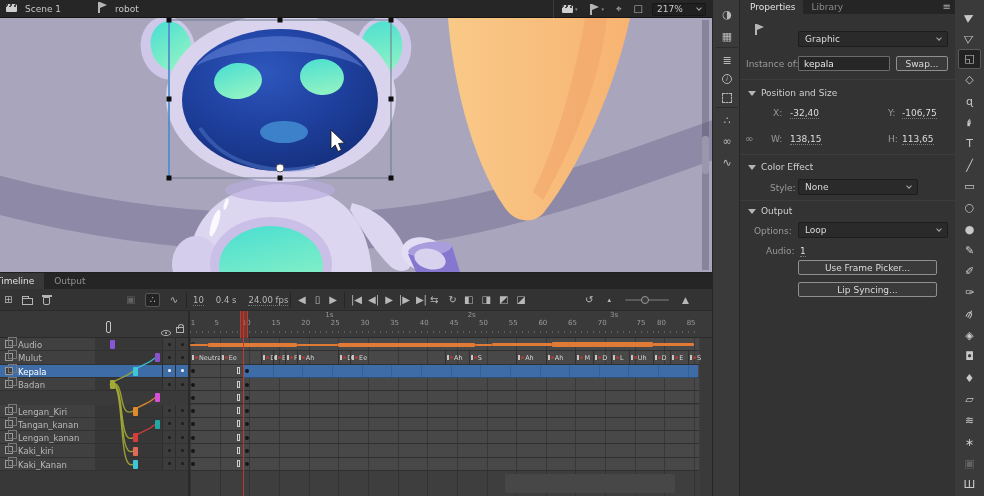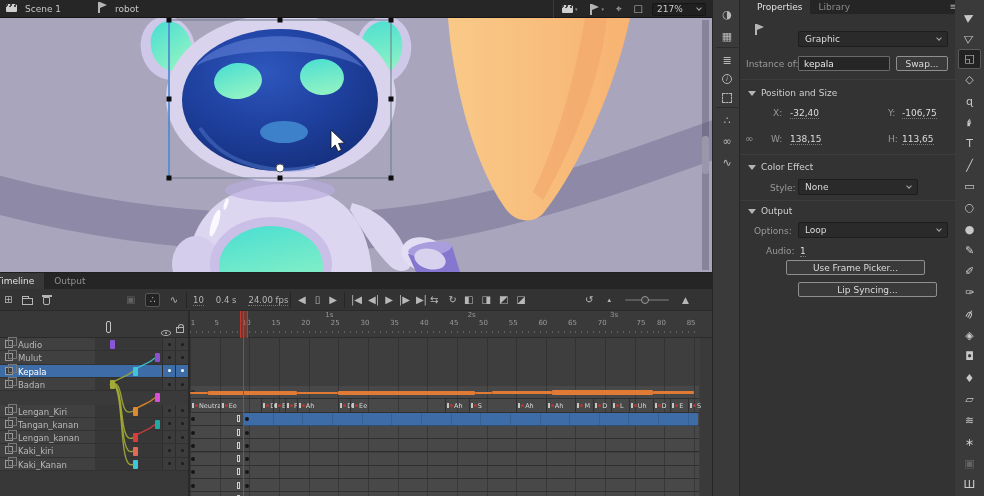--- a/index.html
+++ b/index.html
@@ -55,21 +55,21 @@
 
   
   #dock-strip { left:712px; top:0; width:28px; height:496px; background:#3a3a3a;
                 border-left:1px solid #262626; border-right:1px solid #262626; }
   .dock-btn { position:absolute; left:0; width:28px; height:20px; display:flex; align-items:center; justify-content:center;
               color:#b8b8b8; font-size:11px; }
   .dock-sep { position:absolute; left:3px; width:22px; height:1px; background:#2c2c2c; }
 
   
   #properties { left:740px; top:0; width:215px; height:496px; background:#333; font-size:9px; }
-  #prop-tabs { position:absolute; left:9px; top:0; width:215px; height:14px; background:#252525; display:flex; align-items:center; }
+  #prop-tabs { position:absolute; left:2px; top:0; width:215px; height:14px; background:#252525; display:flex; align-items:center; }
   #prop-tabs .ptab { padding:0 8px; height:14px; line-height:14px; }
   #prop-tabs .ptab.active { background:#333; color:#e2e2e2; }
   #prop-tabs .ptab:not(.active) { color:#8a8a8a; }
   .panel-menu { position:absolute; right:6px; top:1px; color:#aaa; font-size:10px; }
   .plabel { color:#999; position:absolute; }
   .pvalue { color:#dcdcdc; border-bottom:1px dotted #7a7a7a; position:absolute; }
   .psect-head { position:absolute; color:#cfcfcf; display:flex; align-items:center; gap:5px; }
   .tri-down { width:0; height:0; border-left:4px solid transparent; border-right:4px solid transparent; border-top:5px solid #b5b5b5; display:inline-block; }
   .pdrop { position:absolute; background:#2a2a2a; border:1px solid #1d1d1d; border-radius:2px;
            display:flex; align-items:center; justify-content:space-between; padding:0 6px; color:#dcdcdc; height:16px; }
@@ -114,21 +114,21 @@
   .llayer .dotcol { position:absolute; top:0; width:13px; height:100%; background:#3c3c3c; border-left:1px solid #2e2e2e; }
   .bullet { position:absolute; top:50%; width:3px; height:3px; margin-top:-1.5px; border-radius:50%; background:#1d1d1d; }
   .llayer.selected, .llayer.selected .parcol, .llayer.selected .dotcol { background:#3d6ca6; }
   .llayer.selected .lname { color:#fff; }
   .llayer.selected .bullet { background:#fff; }
   .swatch { position:absolute; width:5px; height:9px; border-radius:1px; z-index:5; }
 
   #frames-area { position:absolute; left:188px; top:0; width:524px; height:224px; }
   #frames-bg { position:absolute; left:2px; top:65px; width:510px; height:159px; background:#3e3e3e;
       background-image:repeating-linear-gradient(90deg,rgba(0,0,0,.18) 0 1px,transparent 1px 29.65px); }
-  .frow { position:absolute; left:0; width:524px;margin-top:48px; }
+  .frow { position:absolute; left:0; width:524px; }
   .fspan { position:absolute; left:2px; top:0; height:100%; width:509px; background:#484848;
       background-image:repeating-linear-gradient(90deg,rgba(0,0,0,.22) 0 1px,transparent 1px 29.65px);
       border-bottom:1px solid #2f2f2f; }
   .fsel { position:absolute; top:0; height:100%; background:#3d6ca6;
       background-image:repeating-linear-gradient(90deg,rgba(0,0,0,.12) 0 1px,transparent 1px 29.65px);
       border-bottom:1px solid #2f4f7a; }
   .kf-dot { position:absolute; width:4px; height:4px; border-radius:50%; background:#161616; top:50%; margin-top:-2px; }
   .kf-circle { position:absolute; width:4px; height:4px; border-radius:50%; border:1px solid #222; top:50%; margin-top:-2.5px; }
   .kf-hollow { position:absolute; width:3px; height:7px; border:1px solid #cfcfcf; top:50%; margin-top:-4px; background:transparent; }
   .wave { position:absolute; background:#e07a35; top:50%; border-radius:1px; }
@@ -334,21 +334,21 @@
       <span class="tri-down"></span>
       <span>Output</span>
     </div>
     <span class="plabel" style="left:14px;top:226px;">Options:</span>
     <div class="pdrop" style="left:58px;top:222px;width:150px;">
       <span>Loop</span>
       <span class="chev"></span>
     </div>
     <span class="plabel" style="left:26px;top:246px;">Audio:</span>
     <span class="pvalue" style="left:60px;top:246px;">1</span>
-    <div class="pbtn" style="left:46px;top:260px;width:139px;height:15px;">Use Frame Picker...</div>
+    <div class="pbtn" style="left:58px;top:260px;width:139px;height:15px;">Use Frame Picker...</div>
     <div class="pbtn" style="left:58px;top:282px;width:139px;height:15px;">Lip Syncing...</div>
   </div>
 
   <div id="tools" class="abs">
       <div class="tool-btn" style="top: 6px;">
         <span class="glyph" style="display: inline-block; transform: rotate(-28deg);">▶</span>
       </div>
       <div class="tool-btn" style="top: 27.3px;">
         <span class="glyph" style="display: inline-block; transform: rotate(-28deg);">▷</span>
       </div>

